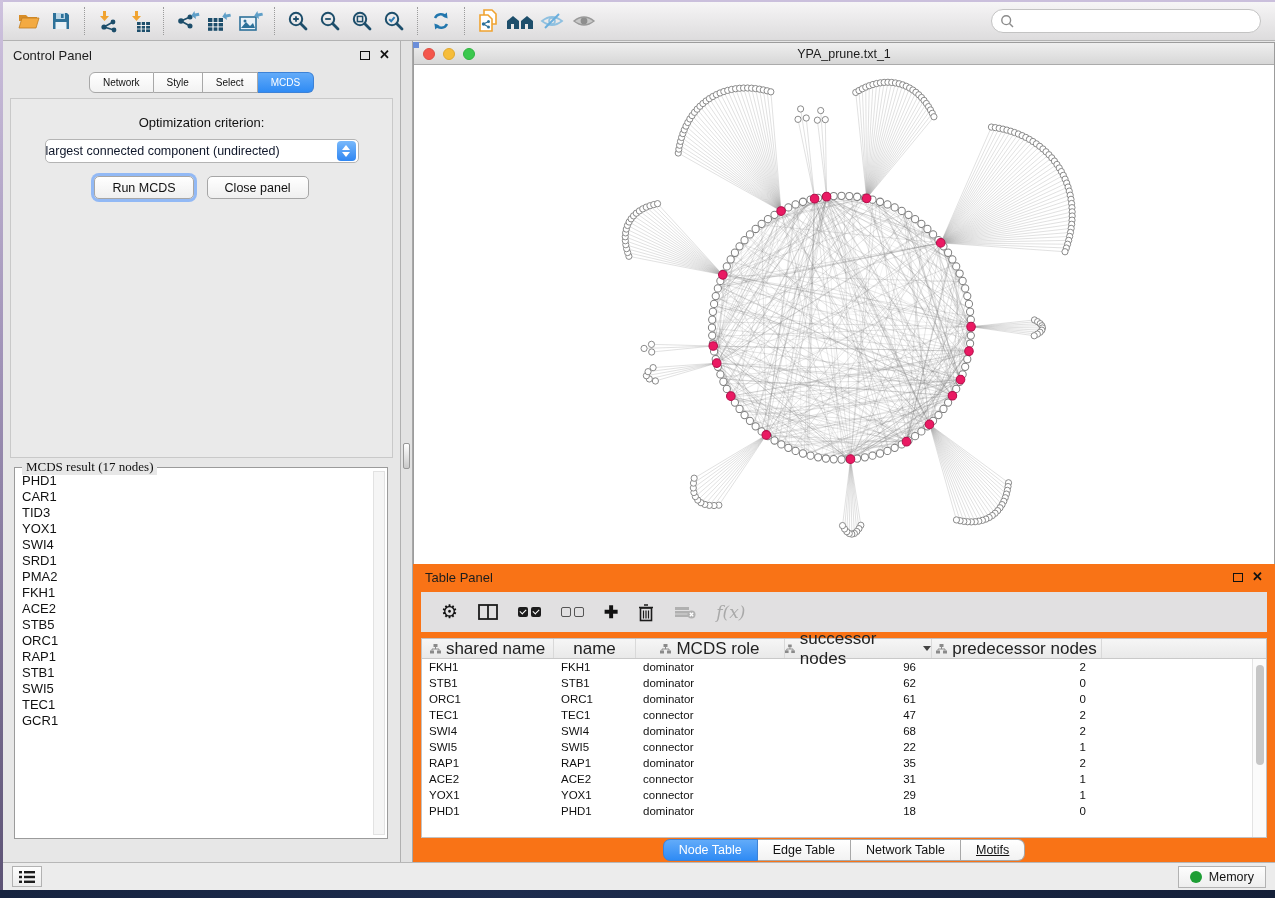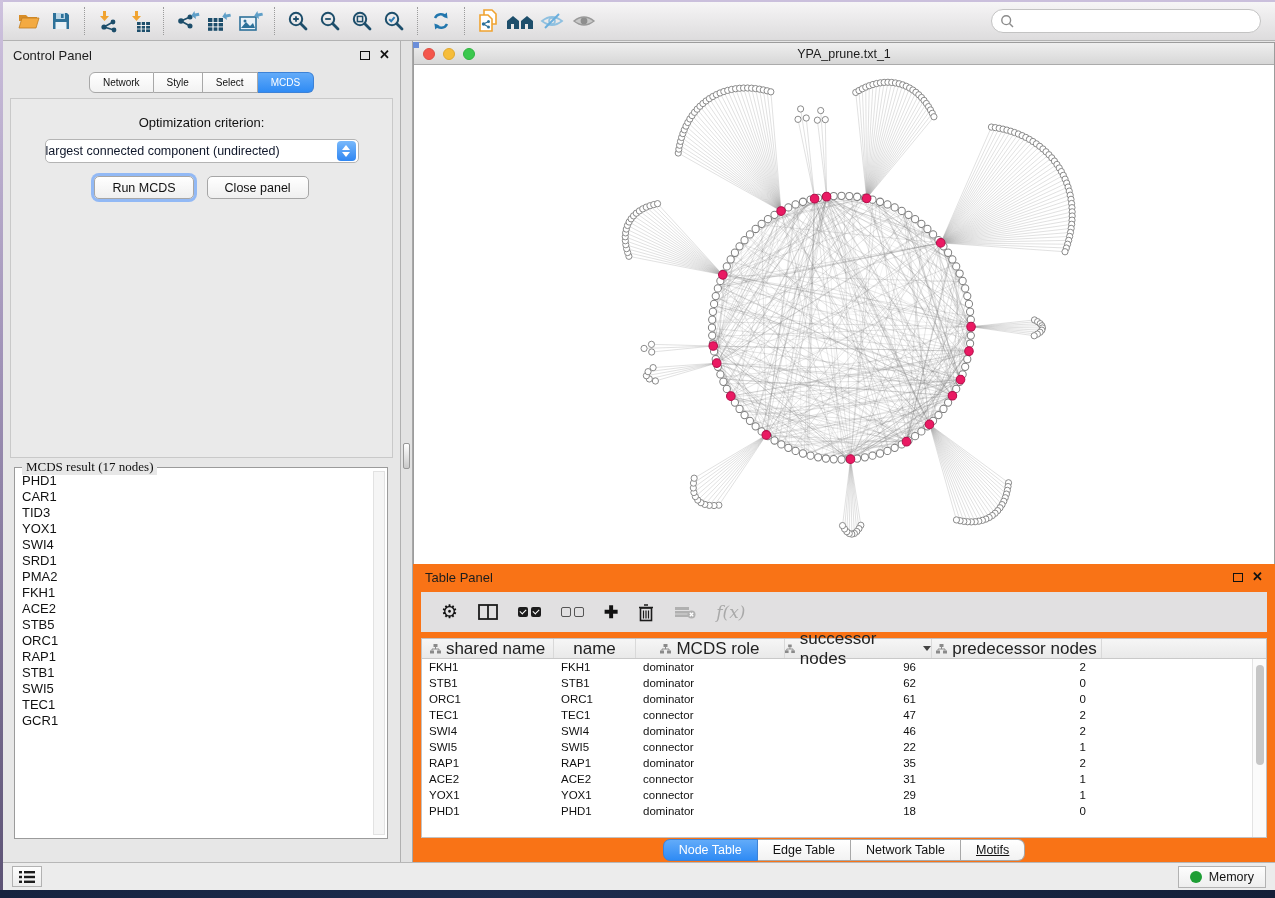--- a/index.html
+++ b/index.html
@@ -1378,21 +1378,21 @@
               <div class="tcell" style="width: 132px; padding-left: 7px;">TEC1</div>
               <div class="tcell" style="width: 82px; padding-left: 7px;">TEC1</div>
               <div class="tcell" style="width: 149px; padding-left: 7px;">connector</div>
               <div class="tcell" style="width: 147px; text-align: right; padding-right: 16px;">47</div>
               <div class="tcell" style="width: 170px; text-align: right; padding-right: 16px;">2</div>
             </div>
             <div class="trow">
               <div class="tcell" style="width: 132px; padding-left: 7px;">SWI4</div>
               <div class="tcell" style="width: 82px; padding-left: 7px;">SWI4</div>
               <div class="tcell" style="width: 149px; padding-left: 7px;">dominator</div>
-              <div class="tcell" style="width: 147px; text-align: right; padding-right: 16px;">46</div>
+              <div class="tcell" style="width: 147px; text-align: right; padding-right: 16px;">68</div>
               <div class="tcell" style="width: 170px; text-align: right; padding-right: 16px;">2</div>
             </div>
             <div class="trow">
               <div class="tcell" style="width: 132px; padding-left: 7px;">SWI5</div>
               <div class="tcell" style="width: 82px; padding-left: 7px;">SWI5</div>
               <div class="tcell" style="width: 149px; padding-left: 7px;">connector</div>
               <div class="tcell" style="width: 147px; text-align: right; padding-right: 16px;">22</div>
               <div class="tcell" style="width: 170px; text-align: right; padding-right: 16px;">1</div>
             </div>
             <div class="trow">

